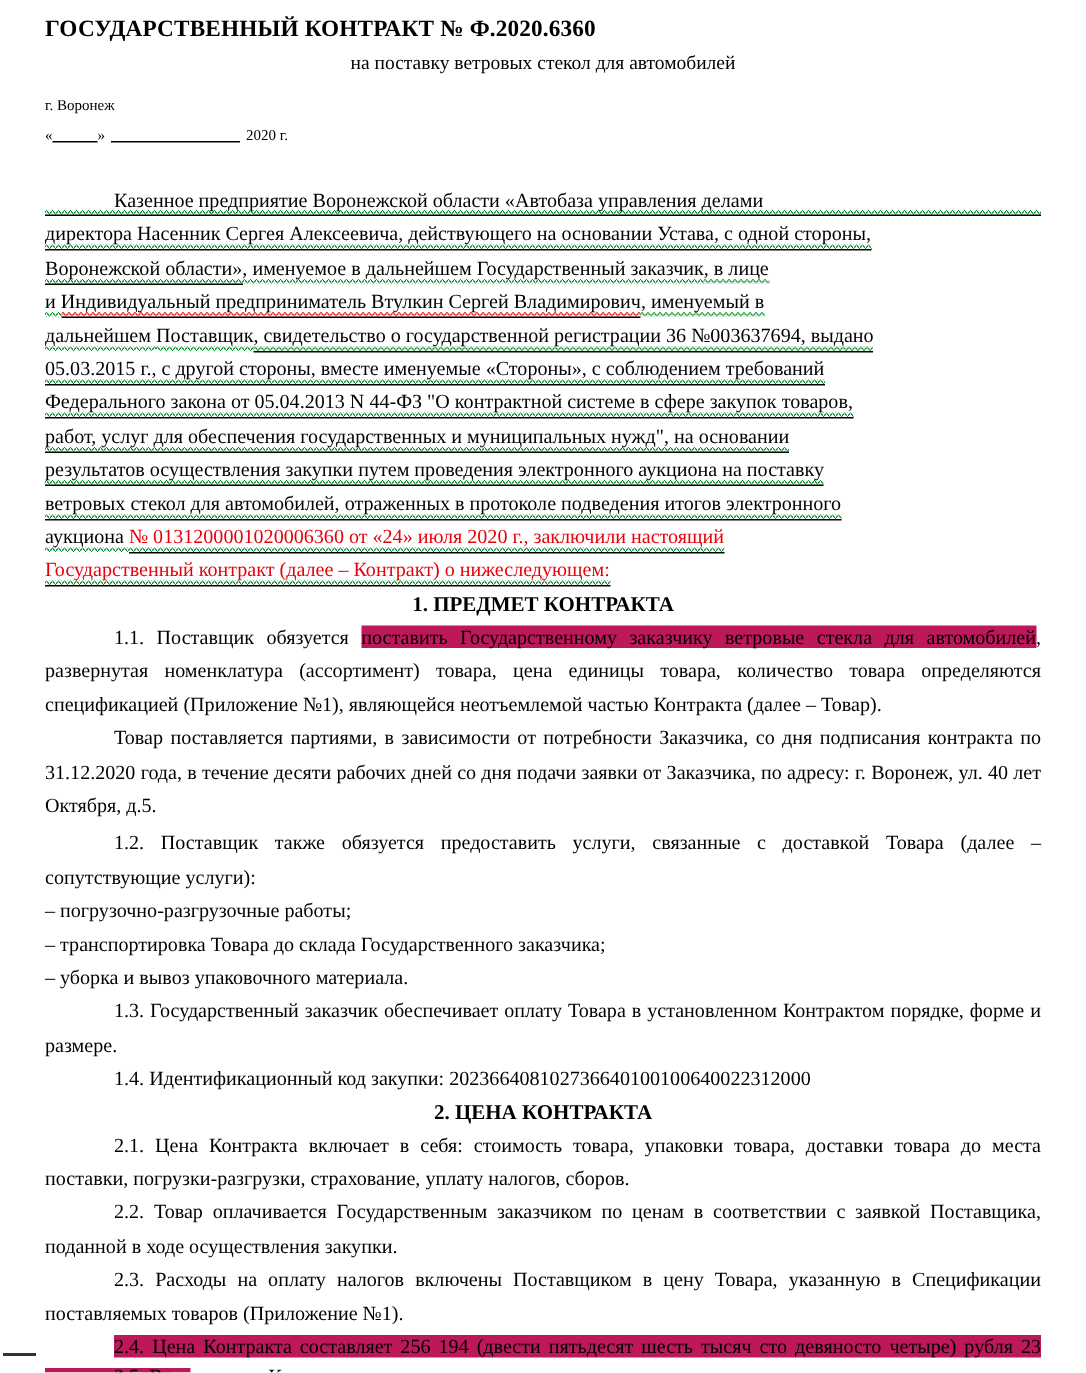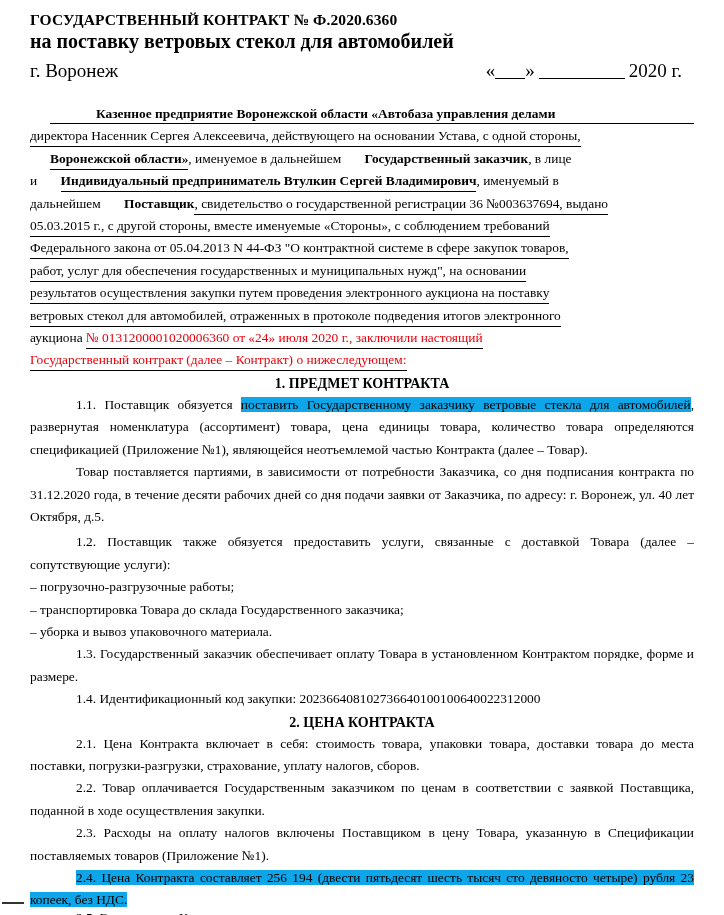--- a/index.html
+++ b/index.html
@@ -25,42 +25,43 @@
   
   .title {
     text-align: left;
     font-weight: bold;
     font-size: 15.5px;
     letter-spacing: .1px;
     line-height: 20px;
     margin: 2px 0 0 0;
   }
   .subtitle {
-    text-align: left;
-    font-weight: bold;
-    font-size: 20px;
+    text-align: center;
+    font-weight: normal;
+    font-size: 13px;
     line-height: 19px;
     margin: 2px 0 0 0;
   }
   .section-head {
     text-align: center;
     font-weight: bold;
     font-size: 14px;
     line-height: 21px;
     margin: 1px 0 0 0;
   }
 
   
   .placedate {
     display: flex;
     justify-content: space-between;
     align-items: baseline;
-    font-size: 19px;
+    font-size: 10px;
     line-height: 20px;
     margin-top: 10px;
+    flex-direction: column;
   }
   .placedate .city { white-space: nowrap; }
   .placedate .date { white-space: nowrap; padding-right: 12px; text-align: right; }
   .blank-sm {
     display: inline-block;
     width: 30px;
     border-bottom: 1.3px solid #000;
     vertical-align: -2px;
   }
   .blank-lg {
@@ -77,26 +78,26 @@
     font-size: 13.4px;
     line-height: 22.4px;
     text-align: justify;
     text-justify: inter-word;
   }
   p.indent-lg { text-indent: 46px; }
   p.noindent { text-indent: 0; }
   .gap-lg { height: 22px; }
   .gap-sm { height: 3px; }
 
-  b, .b { font-weight: bold; margin-left: 20px; }
+  b, .b { font-weight: normal; }
 
   
   .red { color: #e8000b; }
   .hl {
-    background-color: #0ea5e9;
+    background-color: #be185d;
     box-decoration-break: clone;
     -webkit-box-decoration-break: clone;
   }
 
   
   
   .sq-green {
     background-image:
       linear-gradient(45deg, transparent 45%, #0a8f2e 45%, #0a8f2e 55%, transparent 55%),
       linear-gradient(-45deg, transparent 45%, #0a8f2e 45%, #0a8f2e 55%, transparent 55%);

